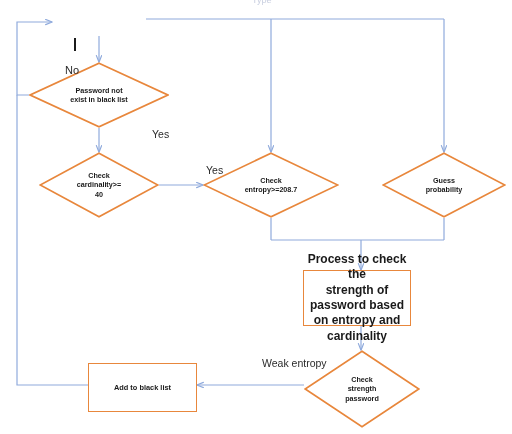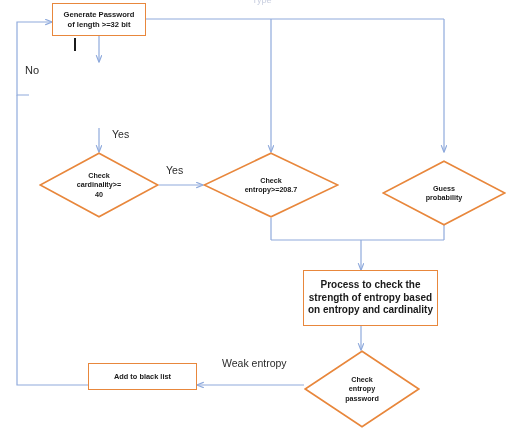--- a/index.html
+++ b/index.html
@@ -64,20 +64,21 @@
     line-height: 1.3;
     font-weight: bold;
     padding: 0 2px;
   }
 
   
   .elabel {
     position: absolute;
     color: #2b2b2b;
     white-space: nowrap;
+    margin-left: 40px;
   }
 
   
   .caret {
     position: absolute;
     background: #1b1b1b;
   }
   
   .topsliver {
     position: absolute;
@@ -121,27 +122,30 @@
       <path d="M361,326 L361,350" marker-end="url(#ah)"></path>
 
       <path d="M304,385 L197,385" marker-end="url(#ah)"></path>
 
       <path d="M88,385 L17,385 L17,95"></path>
     </g>
   </svg>
 
   <div class="caret" style="left:74px; top:38px; width:2px; height:13px;"></div>
 
-  <div class="node proc" style="left:52px; top:3px; width:94px; height:33px; font-size:7.6px;">
-    <div class="txt">
-      <span>Generate Password</span><br>
-      <span>of length &gt;=32 bit</span>
-    </div>
-  </div>
-
+
+  <div class="node dia" style="left:29px; top:62px; width:140px; height:66px; font-size:7.2px;">
+    <svg class="rhomb" viewBox="0 0 140 66" preserveAspectRatio="none">
+      <polygon points="70,1.2 138.8,33 70,64.8 1.2,33" fill="#ffffff" stroke="#E8873C" stroke-width="1.7"></polygon>
+    </svg>
+    <div class="txt">
+      <span>Password not</span><br>
+      <span>exist in black list</span>
+    </div>
+  </div>
 
   <div class="node dia" style="left:39px; top:152px; width:120px; height:66px; font-size:7.2px;">
     <svg class="rhomb" viewBox="0 0 120 66" preserveAspectRatio="none">
       <polygon points="60,1.2 118.8,33 60,64.8 1.2,33" fill="#ffffff" stroke="#E8873C" stroke-width="1.7"></polygon>
     </svg>
     <div class="txt">
       <span>Check</span><br>
       <span>cardinality&gt;=</span><br>
       <span>40</span>
     </div>
@@ -150,50 +154,50 @@
   <div class="node dia" style="left:203px; top:152px; width:136px; height:66px; font-size:7.2px;">
     <svg class="rhomb" viewBox="0 0 136 66" preserveAspectRatio="none">
       <polygon points="68,1.2 134.8,33 68,64.8 1.2,33" fill="#ffffff" stroke="#E8873C" stroke-width="1.7"></polygon>
     </svg>
     <div class="txt">
       <span>Check</span><br>
       <span>entropy&gt;=208.7</span>
     </div>
   </div>
 
-  <div class="node dia" style="left:382px; top:160px; width:124px; height:66px; font-size:7.2px;">
+  <div class="node dia" style="left:382px; top:152px; width:124px; height:66px; font-size:7.2px;">
     <svg class="rhomb" viewBox="0 0 124 66" preserveAspectRatio="none">
       <polygon points="62,1.2 122.8,33 62,64.8 1.2,33" fill="#ffffff" stroke="#E8873C" stroke-width="1.7"></polygon>
     </svg>
     <div class="txt">
       <span>Guess</span><br>
       <span>probability</span>
     </div>
   </div>
 
-  <div class="node proc" style="left:303px; top:270px; width:135px; height:56px; font-size:10px;">
+  <div class="node proc" style="left:303px; top:270px; width:108px; height:56px; font-size:12px;">
     <div class="txt">
       <span>Process to check the</span><br>
-      <span>strength of entropy based</span><br>
+      <span>strength of password based</span><br>
       <span>on entropy and cardinality</span>
     </div>
   </div>
 
   <div class="node dia" style="left:304px; top:350px; width:116px; height:78px; font-size:7.2px;">
     <svg class="rhomb" viewBox="0 0 116 78" preserveAspectRatio="none">
       <polygon points="58,1.2 114.8,39 58,76.8 1.2,39" fill="#ffffff" stroke="#E8873C" stroke-width="1.7"></polygon>
     </svg>
     <div class="txt">
       <span>Check</span><br>
-      <span>entropy</span><br>
+      <span>strength</span><br>
       <span>password</span>
     </div>
   </div>
 
-  <div class="node proc" style="left:88px; top:363px; width:109px; height:27px; font-size:7.4px;">
+  <div class="node proc" style="left:88px; top:363px; width:109px; height:49px; font-size:7.4px;">
     <div class="txt">
       <span>Add to black list</span>
     </div>
   </div>
 
   <div class="elabel" style="left:25px; top:64px; font-size:11px;">No</div>
 
   <div class="elabel" style="left:112px; top:128px; font-size:10.5px;">Yes</div>
 
   <div class="elabel" style="left:166px; top:164px; font-size:10.5px;">Yes</div>

